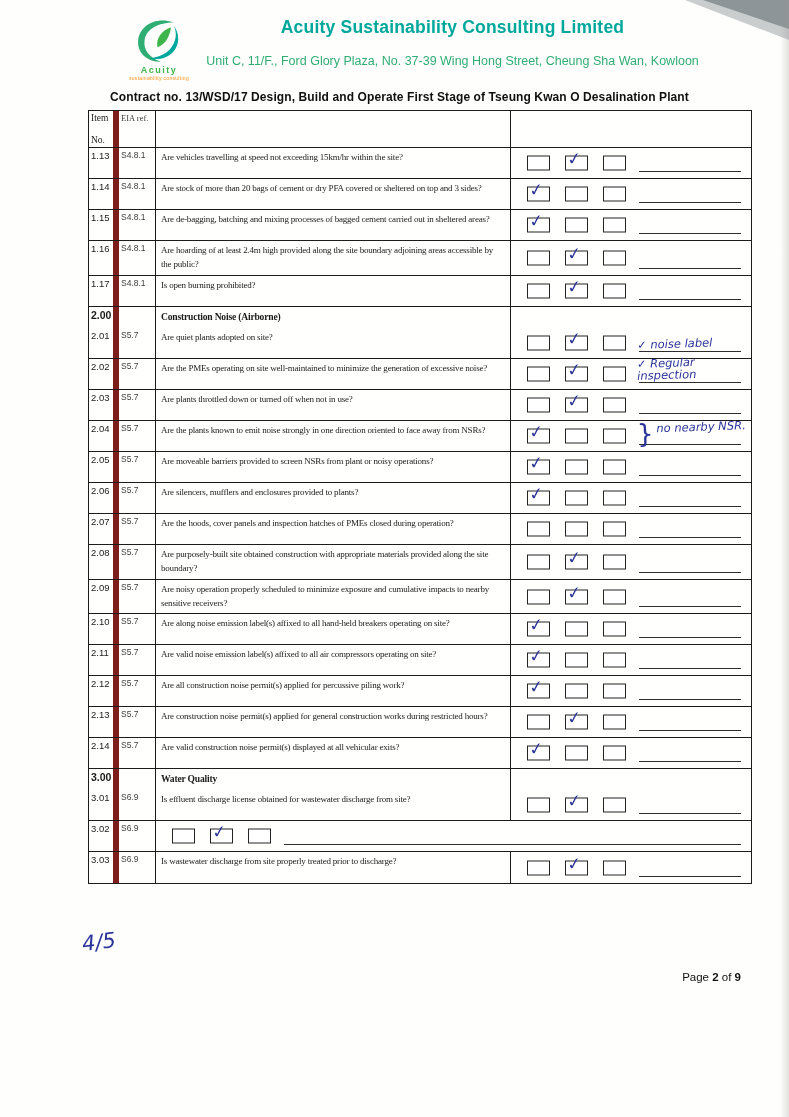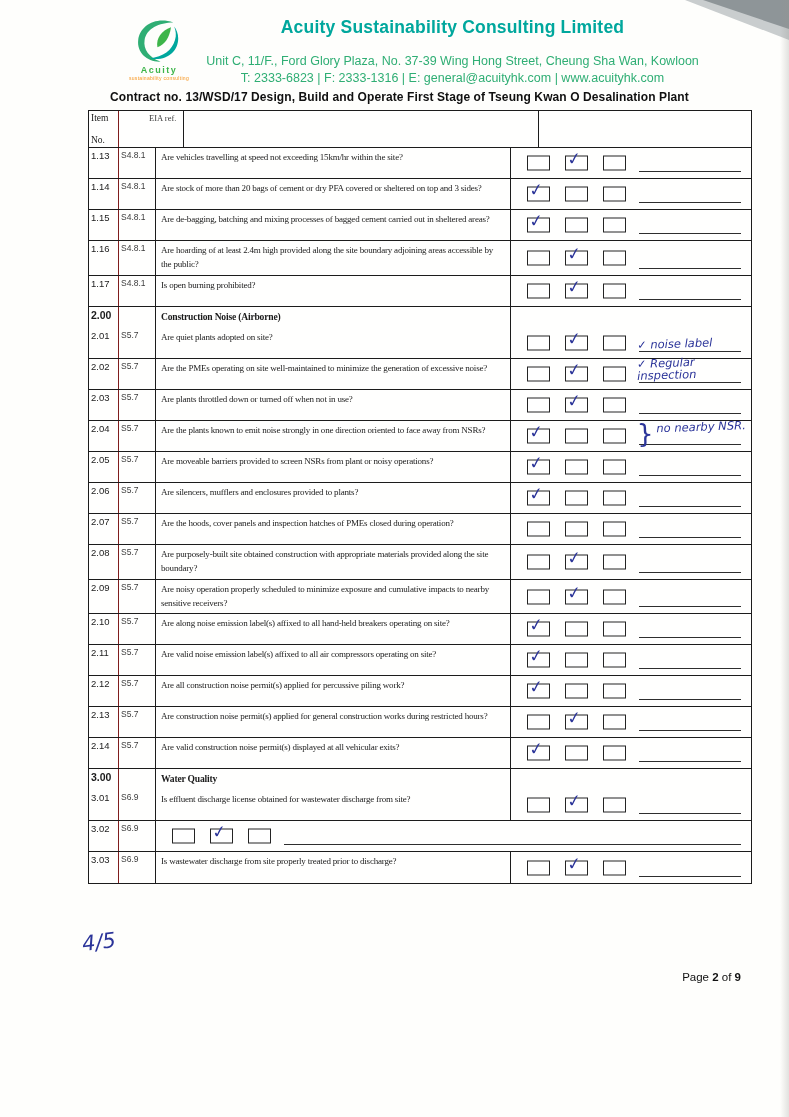--- a/index.html
+++ b/index.html
@@ -37,31 +37,31 @@
 
   
   .table { position:absolute; left:88px; top:110px; width:664px;
     border:1.6px solid #1c1c1c; background:#fffffe; }
   .thead, .row { display:flex; border-bottom:1px solid #1c1c1c; }
   .thead { height:37px; }
   .row { min-height:31px; position:relative; }
   .row.section { min-height:19px; border-bottom:none; }
   .row:last-child { border-bottom:none; }
 
-  .c-item { width:30px; border-right:1px solid #7f1d1d; padding:2px 1px 2px 2px;
+  .c-item { width:30px; border-right:6px solid #7f1d1d; padding:2px 1px 2px 2px;
     font:9.5px "Liberation Sans", sans-serif; }
   .c-ref  { width:37px; border-right:1px solid #1c1c1c; padding:2px 1px 2px 2px;
     font:8.5px "Liberation Sans", sans-serif; color:#3c3c3c; }
   .c-q    { width:355px; border-right:1px solid #1c1c1c; padding:3px 5px;
     font-size:9px; letter-spacing:-0.2px; line-height:1.55; }
   .c-right { flex:1; position:relative; }
 
   .thead .c-item { display:flex; flex-direction:column; justify-content:space-between;
     font:9.5px "Liberation Serif", serif; }
-  .thead .c-ref { font:8.5px "Liberation Serif", serif;margin-left:28px; }
+  .thead .c-ref { font:8.5px "Liberation Serif", serif; }
   .h-label { position:absolute; top:3px; font:9.5px "Liberation Serif", serif; text-align:center; }
   .h-na  { left:8px;  width:38px; }
   .h-yes { left:48px; width:38px; }
   .h-no  { left:88px; width:32px; }
   .h-rem { left:126px; width:112px; }
 
   .row.section .c-item { font-weight:bold; font-size:10.5px; }
   .row.section .c-q { font-weight:bold; font-size:9.6px; }
 
   .box { position:absolute; top:50%; transform:translateY(-50%);
@@ -99,21 +99,20 @@
       <path d="M20 53 c22 4 36 -9 36 -25 0 -6 -2 -11 -5 -15 2 5 3 11 1 17 C48 43 38 51 20 53 Z" fill="#00A79D"></path>
       <path d="M30 39 c-2 -11 5 -21 17 -25 -2 13 -7 21 -17 25 Z" fill="#3DB54A"></path>
     </svg>
     <div class="logo-caption">Acuity</div>
     <div class="logo-sub">sustainability consulting</div>
   </div>
 
   <div class="head-block">
     <div class="company">Acuity Sustainability Consulting Limited</div>
     <div class="addr">Unit C, 11/F., Ford Glory Plaza, No. 37-39 Wing Hong Street, Cheung Sha Wan, Kowloon</div>
-    <div class="contact">T: 2333-6823 | F: 2333-1316 | E: general@acuityhk.com | www.acuityhk.com</div>
   </div>
 
   <div class="doc-title">Contract no.  13/WSD/17 Design, Build and Operate First Stage of Tseung Kwan O Desalination Plant</div>
 
   <div class="table">
     <div class="thead">
       <div class="c-item">
         <span>Item</span>
         <span>No.</span>
       </div>

